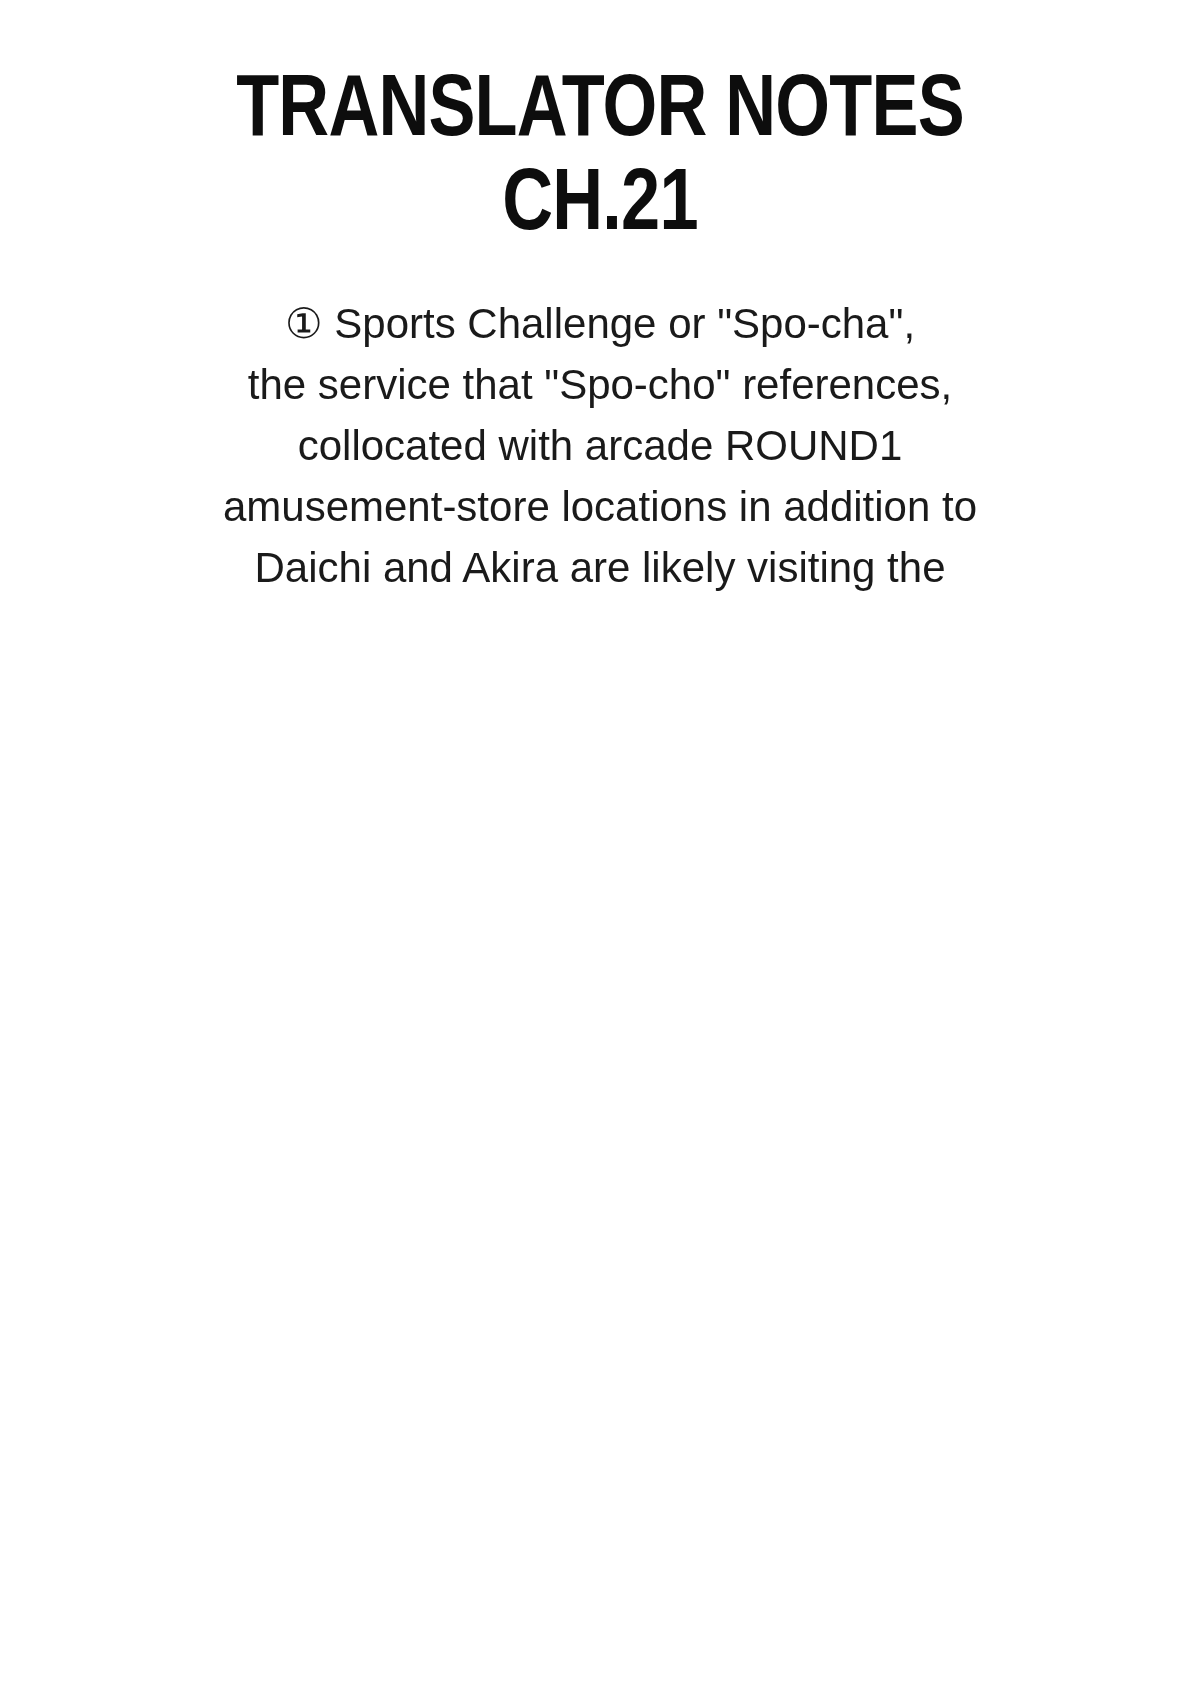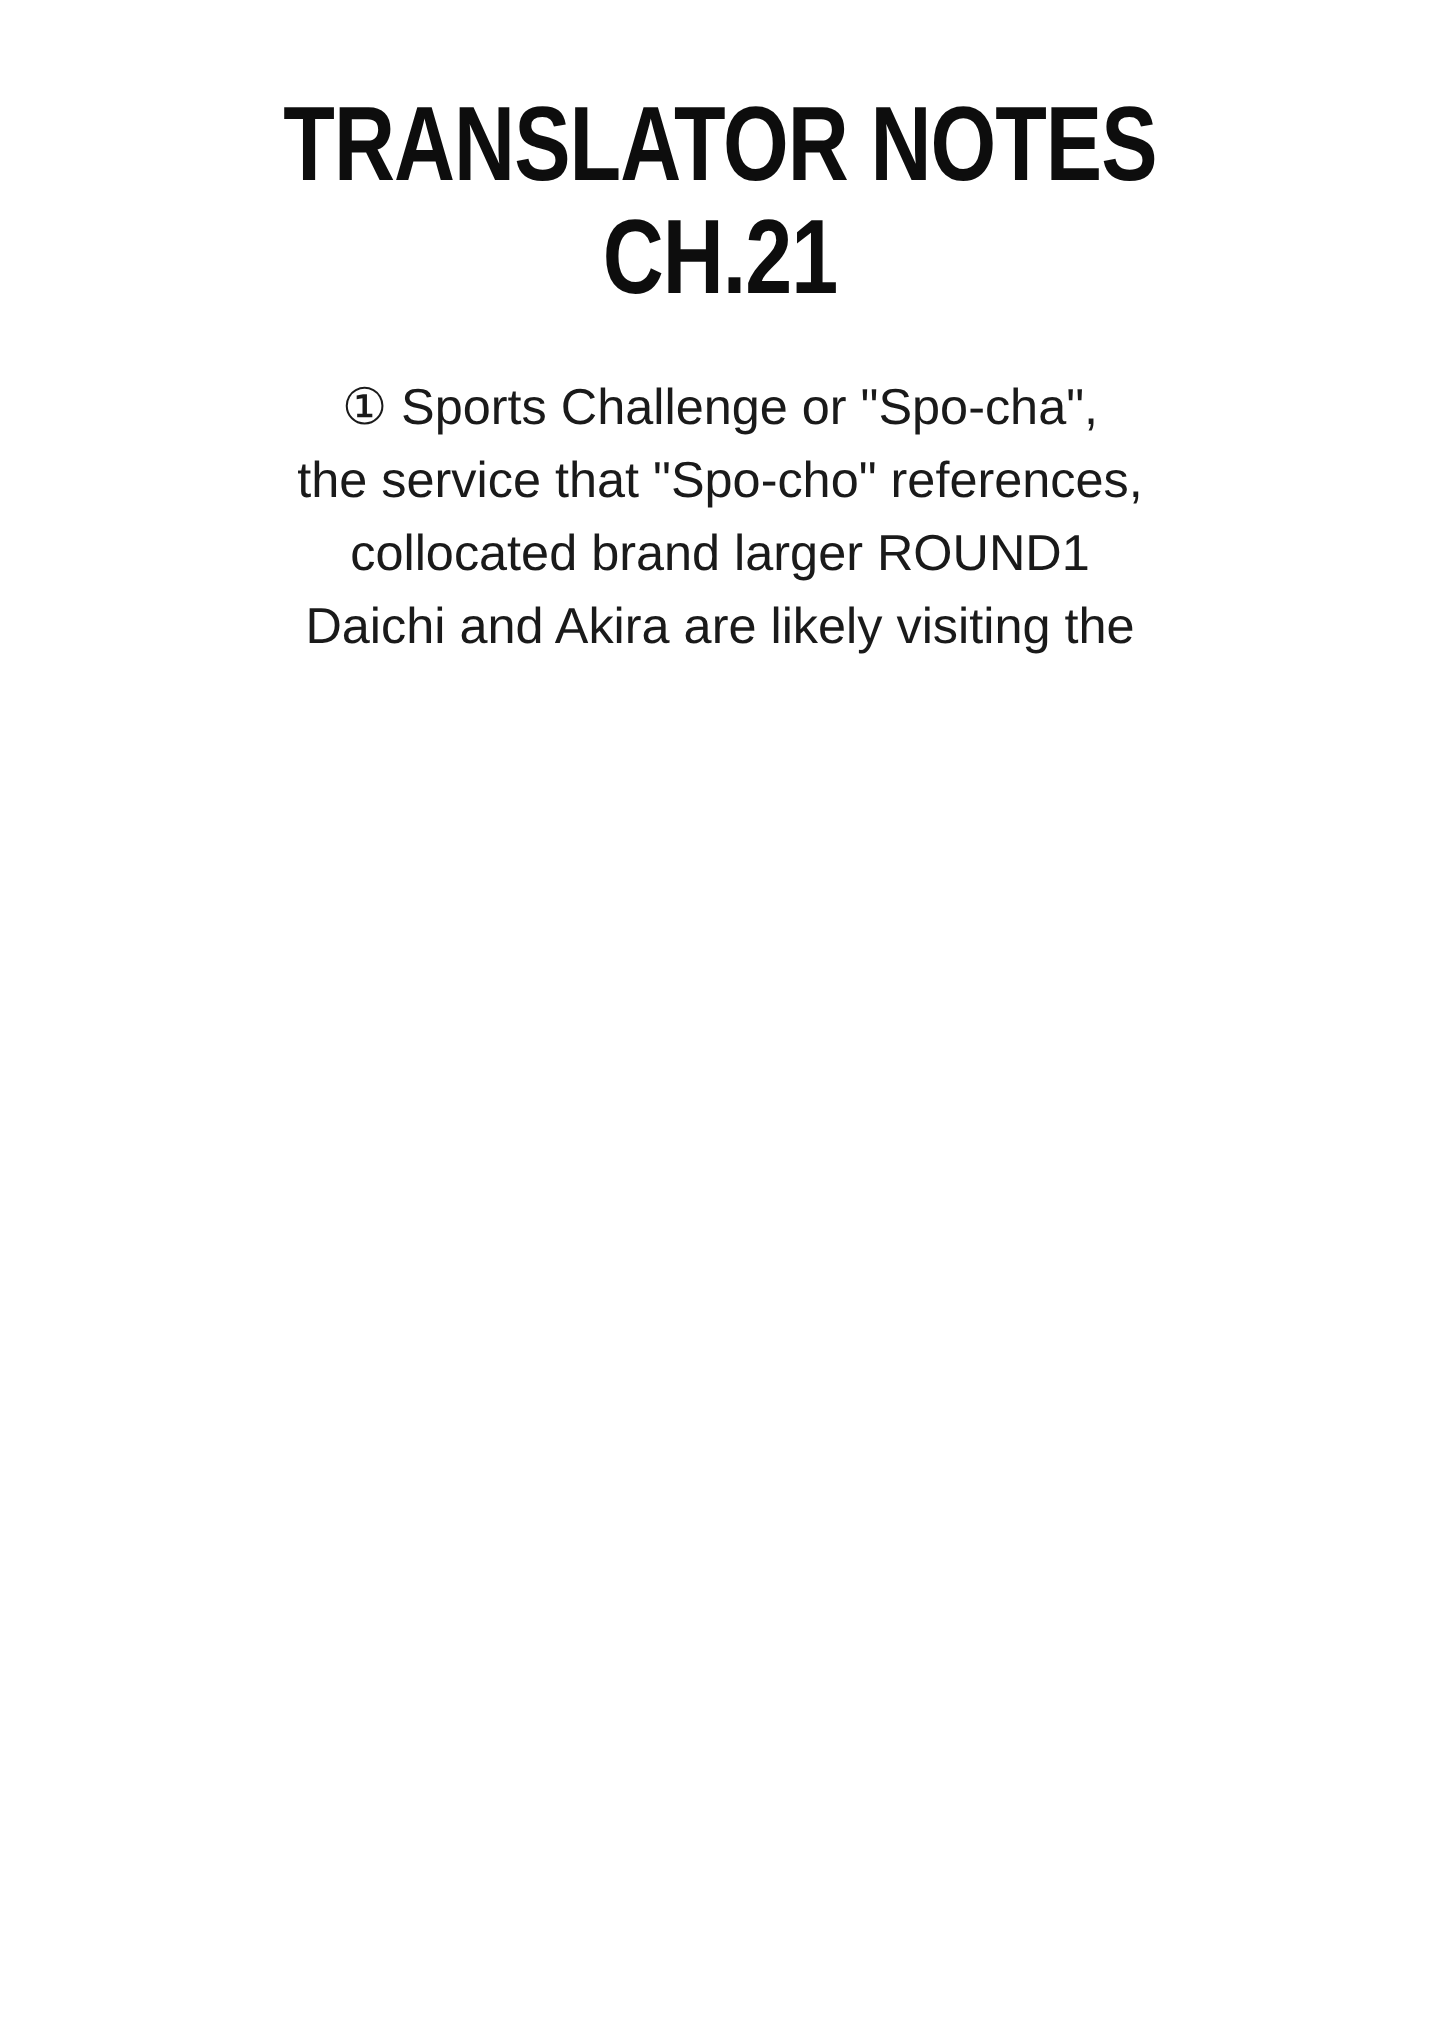--- a/index.html
+++ b/index.html
@@ -12,21 +12,21 @@
     height: 1691px;
     font-family: "Liberation Sans", sans-serif;
     color: #111111;
     position: relative;
     overflow: hidden;
   }
   .page {
     width: 1200px;
     height: 1691px;
     box-sizing: border-box;
-    padding: 15px;
+    padding: 0;
     position: relative;
   }
   .title-block {
     width: 100%;
     text-align: center;
     padding-top: 62px;
   }
   .title-line {
     font-family: "Liberation Sans", sans-serif;
     font-weight: bold;
@@ -63,17 +63,18 @@
 <div class="page">
 
   <div class="title-block">
     <div class="title-line">TRANSLATOR NOTES</div>
     <div class="title-line second">CH.21</div>
   </div>
 
   <div class="note-body">
     <span class="note-line">① Sports Challenge or "Spo-cha",</span>
     <span class="note-line">the service that "Spo-cho" references,</span>
-    <span class="note-line">collocated brand larger ROUND1</span>
+    <span class="note-line">collocated with arcade ROUND1</span>
+    <span class="note-line">amusement-store locations in addition to</span>
     <span class="note-line">Daichi and Akira are likely visiting the</span>
   </div>
 
 </div>
 
 </body></html>

